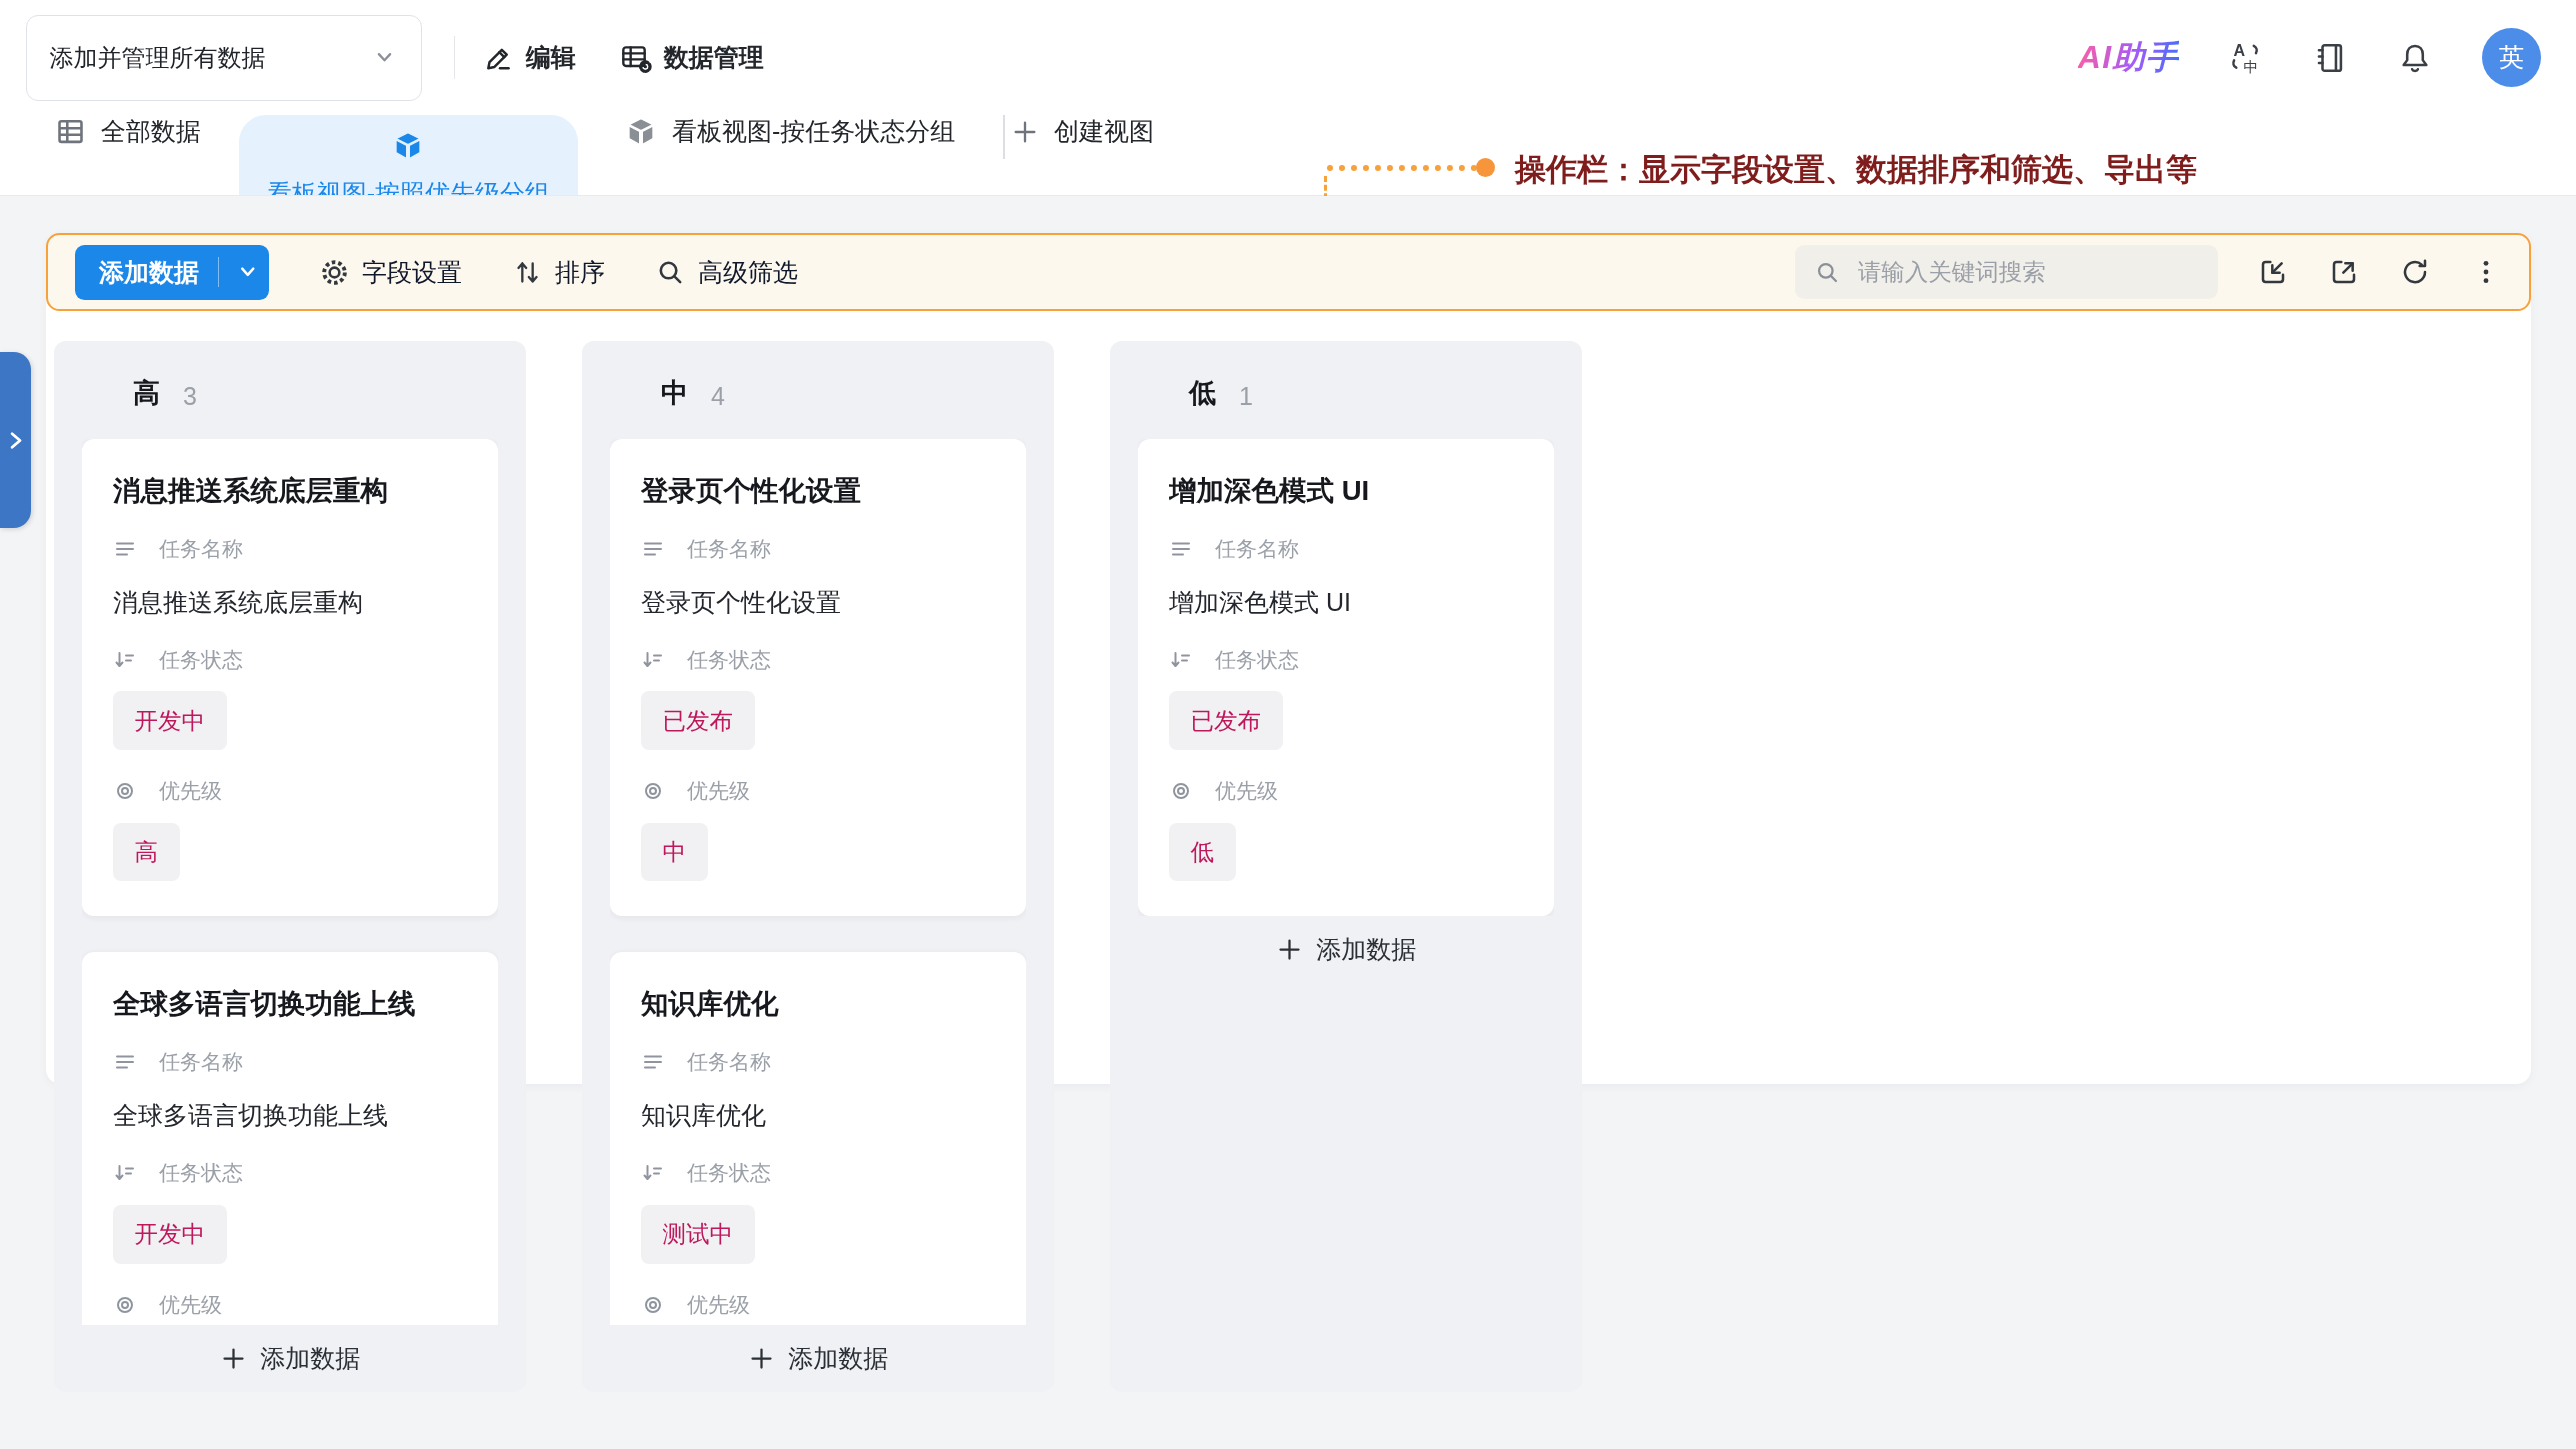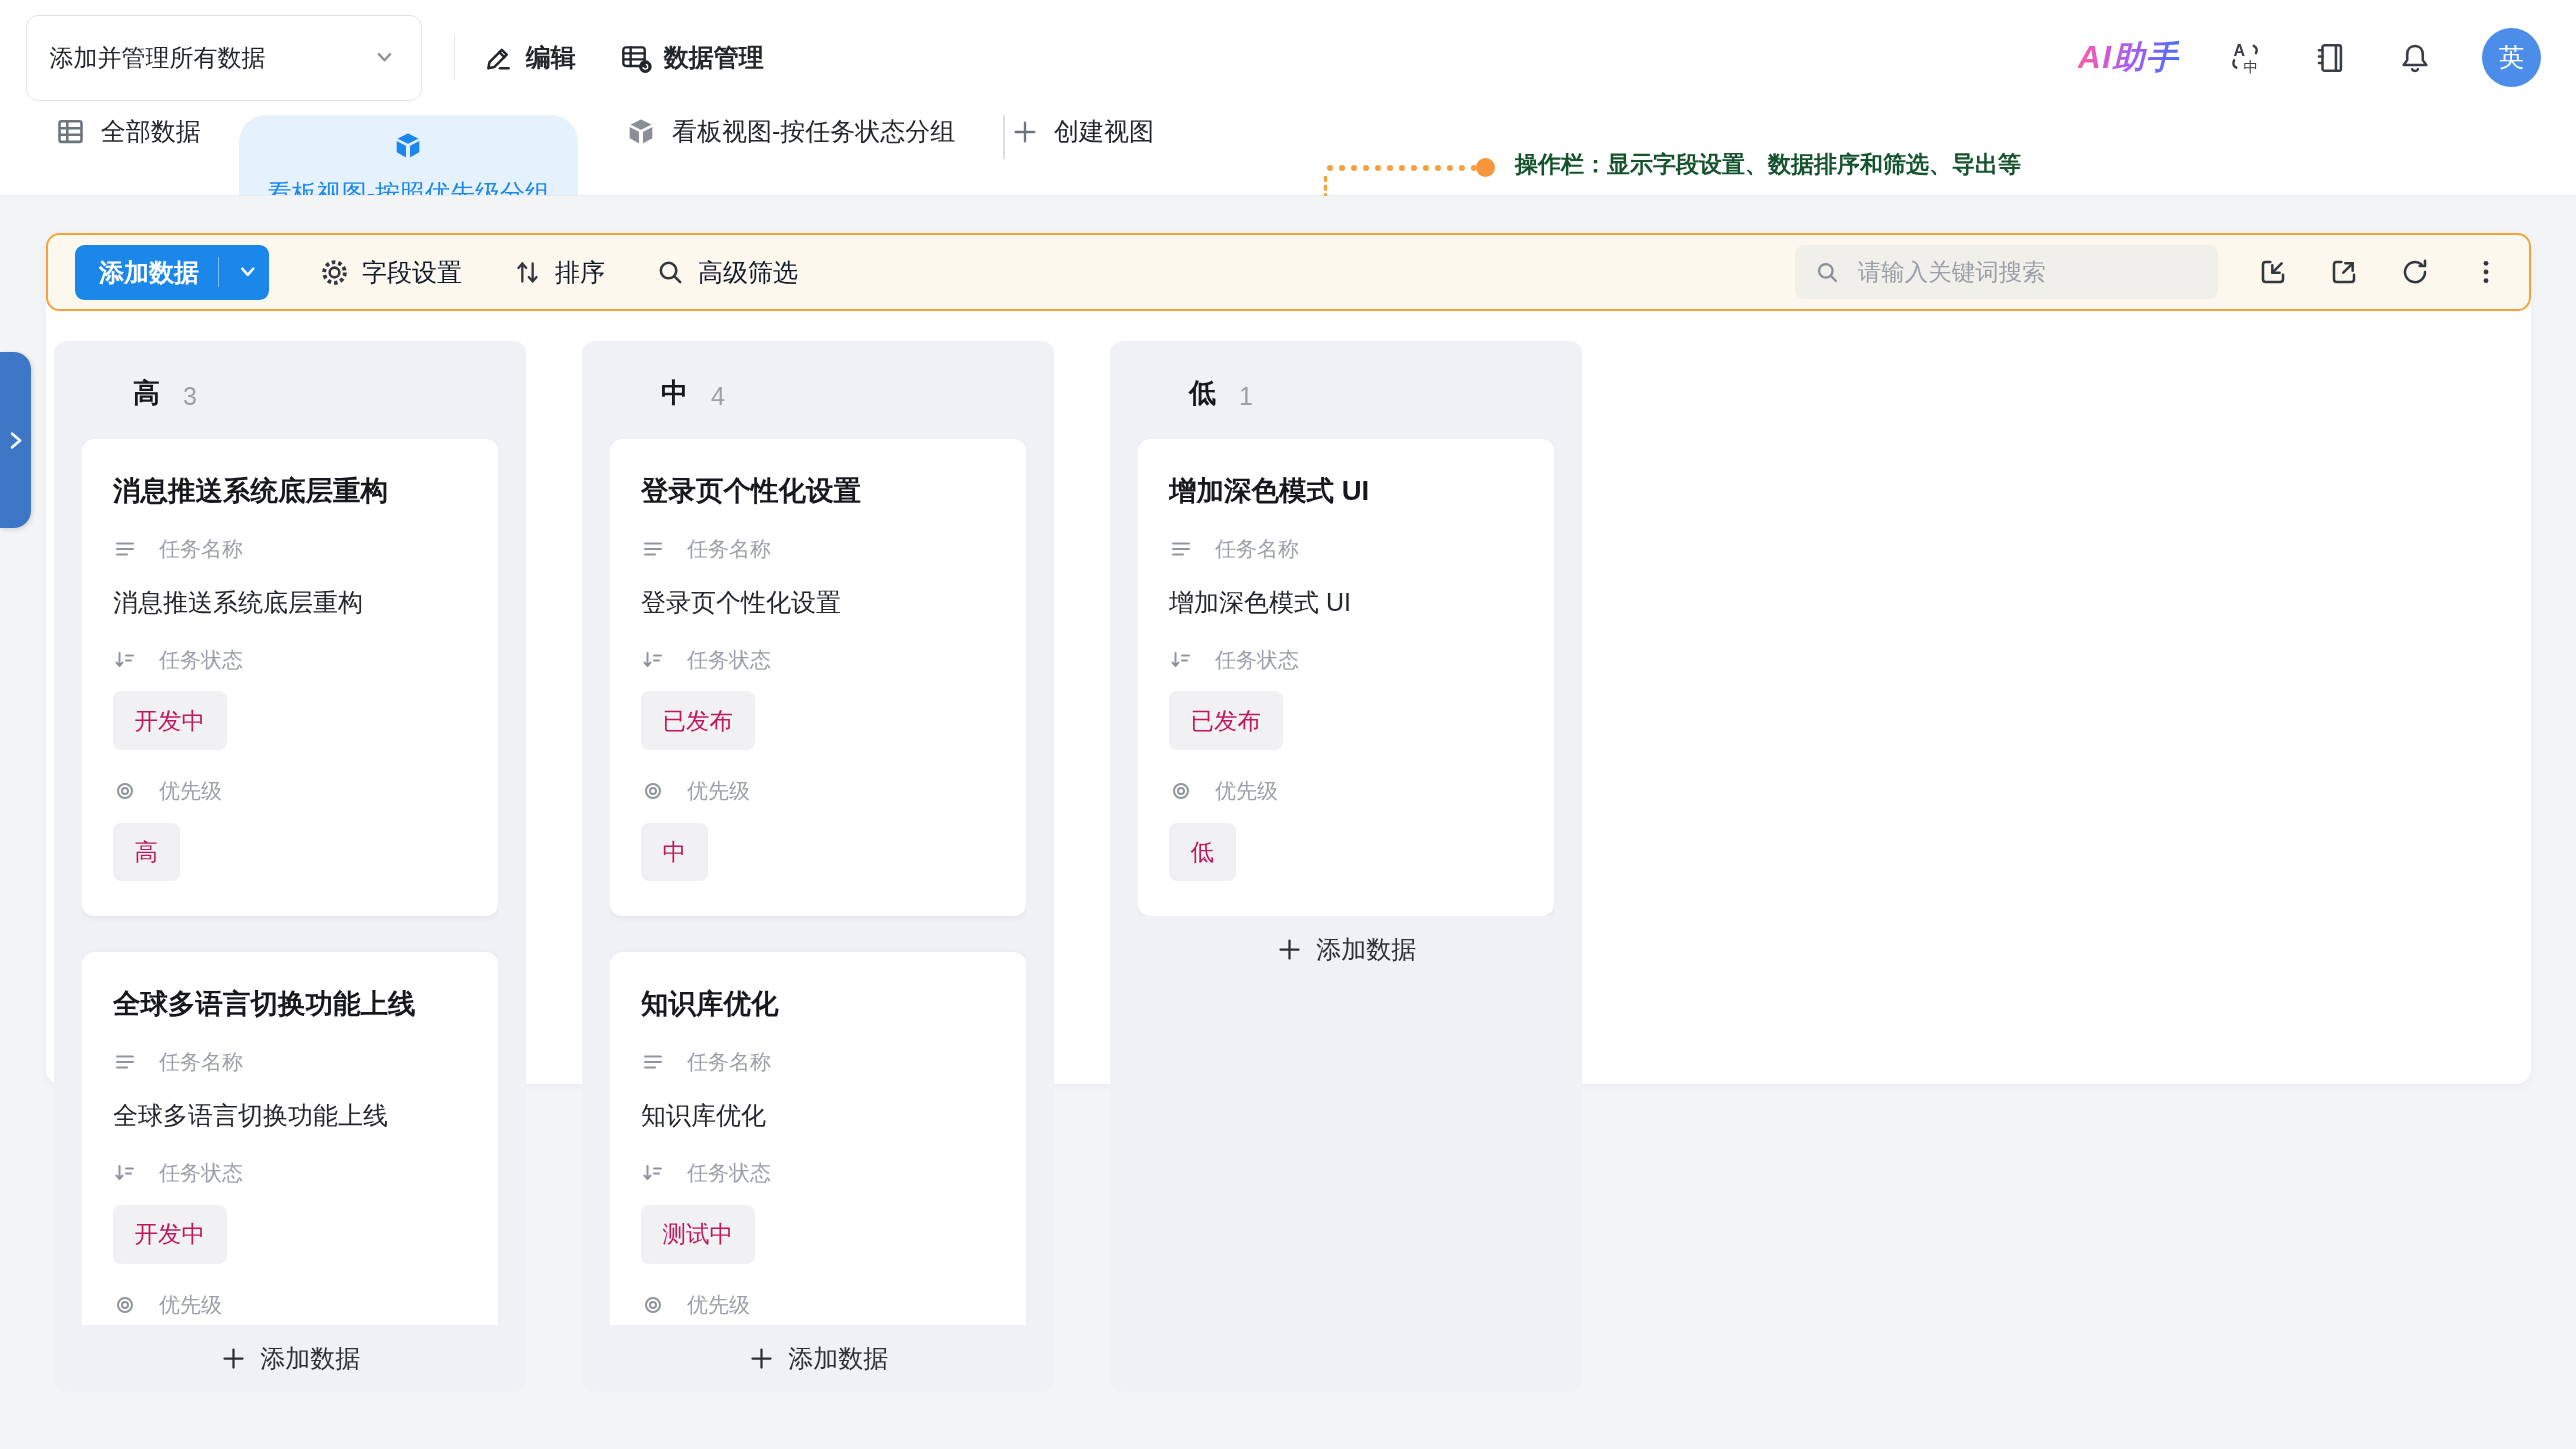--- a/index.html
+++ b/index.html
@@ -27,21 +27,21 @@
   .tab .t-ic{color:#6f747c;}
   .tab + .tab{margin-left:47px;}
   .tab.active{background:#e5f1fd;border-radius:27px;padding:14.8px 28px;color:#1b87e9;margin-left:38px;flex-direction:column;}
   .tab.active .t-ic{color:#1b87e9;}
   .tab-div{width:1.3px;height:44px;background:#dcdee3;margin:0 6.7px 0 48px;}
   .tabs-underline{position:absolute;left:0;top:195px;width:2576px;height:1.3px;background:#e8eaed;}
   
   .ann-dotline{position:absolute;left:1327px;top:165px;width:150px;height:0;border-top:6px dotted #f7a13c;}
   .ann-dot{position:absolute;left:1476px;top:158px;width:19px;height:19px;border-radius:50%;background:#f7953a;}
   .ann-vline{position:absolute;left:1324px;top:176px;height:58px;width:0;border-left:3.4px dashed #f7a13c;}
-  .ann-text{position:absolute;left:1515px;top:149px;font-size:23px;font-weight:800;color:#14532d;white-space:nowrap;}
+  .ann-text{position:absolute;left:1515px;top:149px;font-size:31px;font-weight:800;color:#7f1d1d;white-space:nowrap;}
   
   .page-bg{position:absolute;left:0;top:196px;width:2576px;height:1253px;background:#f3f4f6;}
   .board-panel{position:absolute;left:46px;top:233px;width:2485px;height:851px;background:#fff;
     border-radius:14.8px;box-shadow:0 2.7px 9.4px rgba(31,35,41,.04);}
   
   .toolbar{position:absolute;left:0;top:0;width:2485px;height:78px;box-sizing:border-box;
     background:#fdf8ee;border:2.7px solid #f7a13c;border-radius:13.4px;display:flex;align-items:center;padding:0 27px;}
   .add-btn{display:flex;align-items:center;height:55px;background:#1b87e9;border:none;border-radius:9.4px;
     color:#fff;padding:0 6.7px 0 24px;cursor:pointer;}
   .add-btn span{font-size:25px;font-weight:600;color:#fff;}

